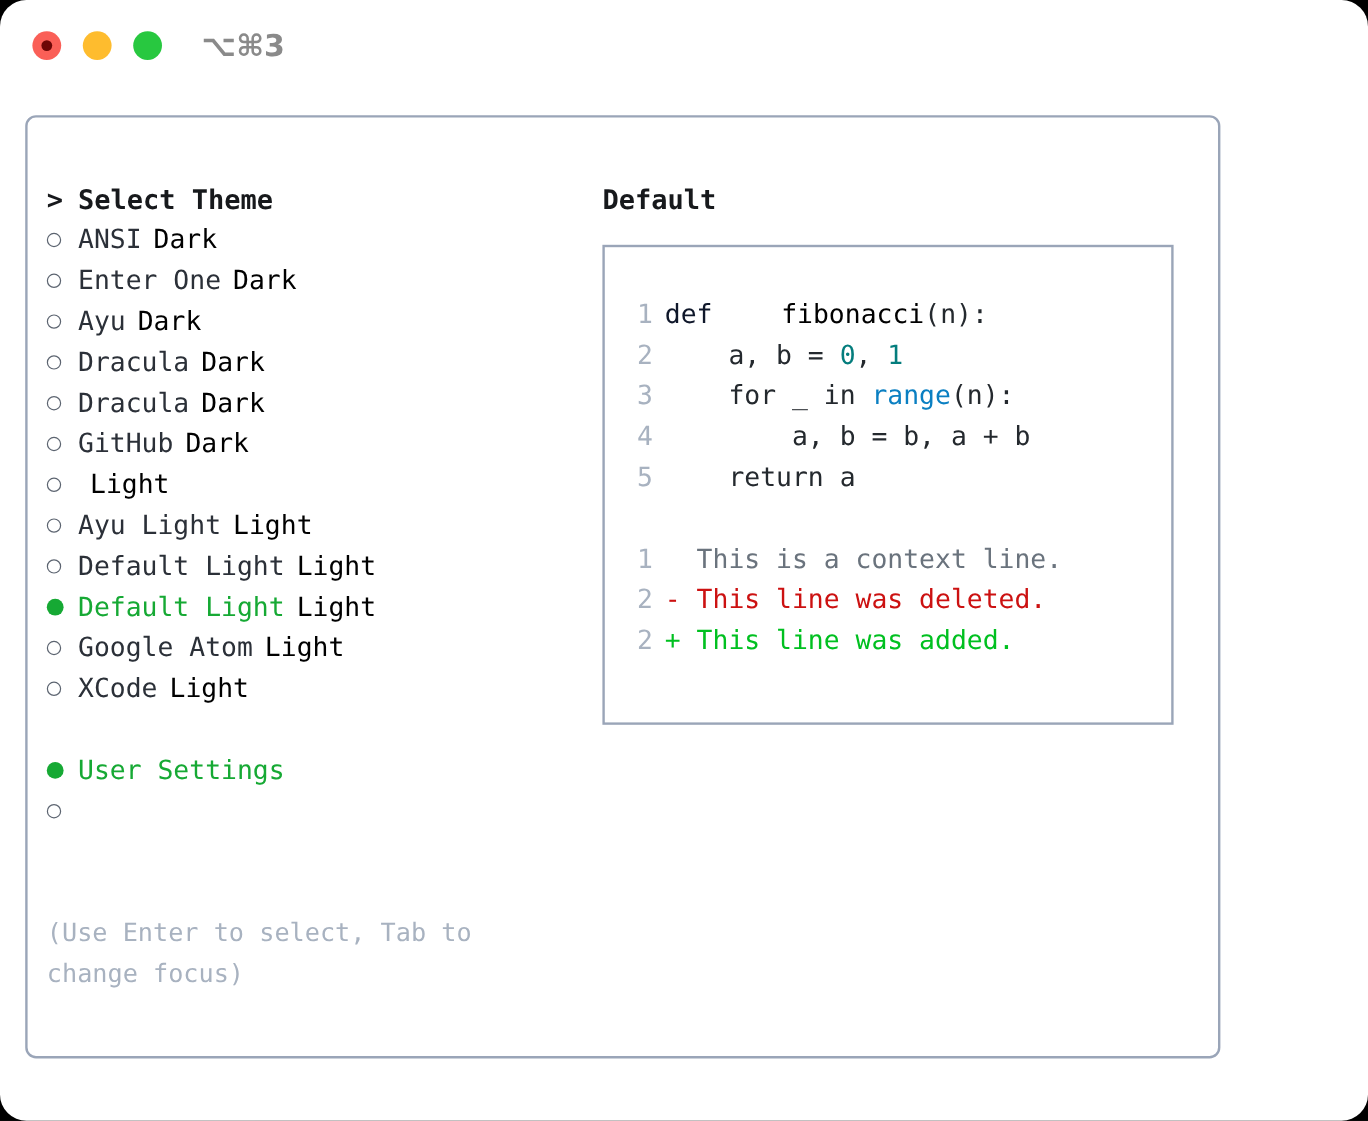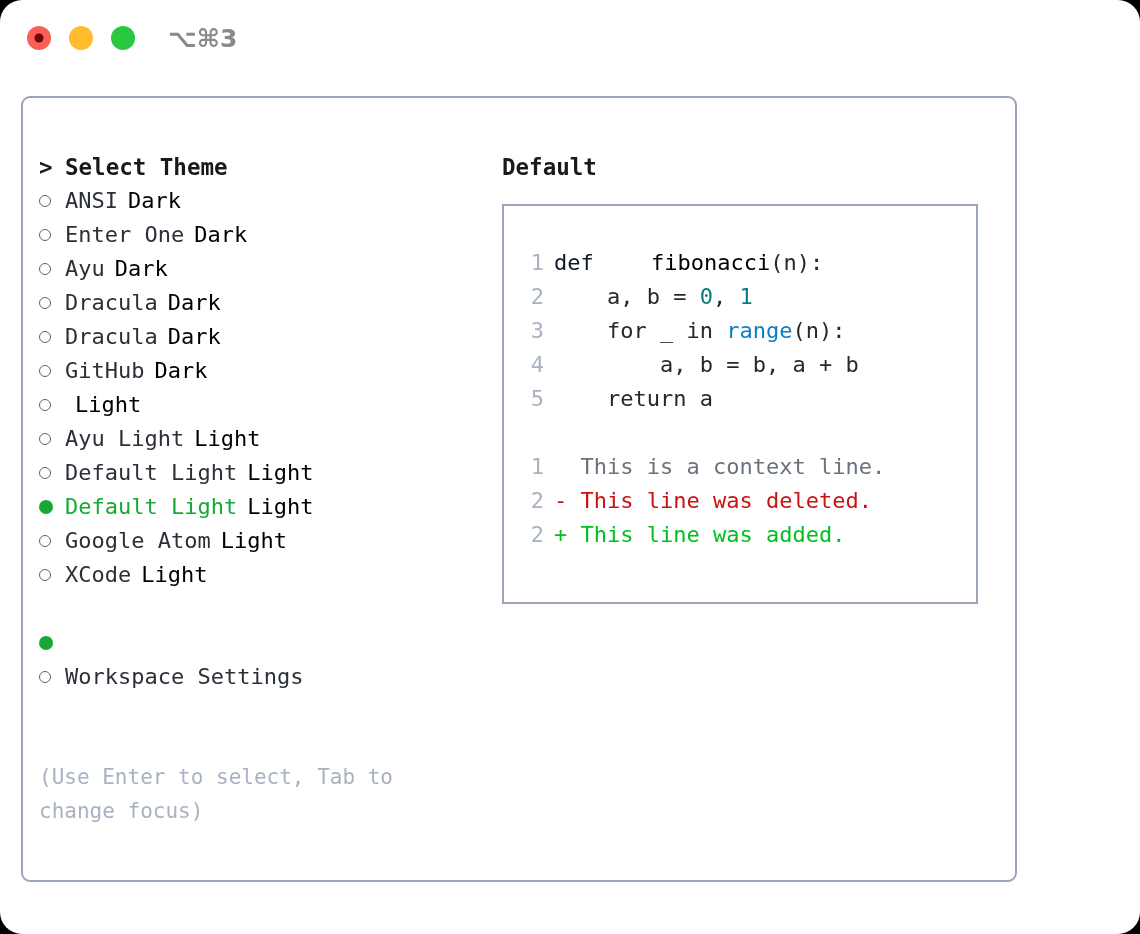--- a/index.html
+++ b/index.html
@@ -298,24 +298,24 @@
             <span class="item-name">XCode</span>
             <span class="item-variant">Light</span>
           </div>
         </div>
 
       <div class="spacer-row"></div>
 
       <div id="apply-list">
           <div class="row">
             <span class="bullet"><span class="dot"></span></span>
-          </div>
-          <div class="row">
-            <span class="bullet"><span class="ring"></span></span>
-            <span class="item-name">Workspace Settings</span>
+            <span class="item-name selected">User Settings</span>
+          </div>
+          <div class="row">
+            <span class="bullet"><span class="ring"></span></span>
           </div>
         </div>
     </div>
 
     <div class="hint">(Use Enter to select, Tab to change focus)</div>
 
     <div class="right-col">
       <div class="preview-title">Default</div>
       <div class="preview-box">
         <div class="code" id="code-block"><div><span class="ln">1</span><span class="kw">def </span><span class="fn">fibonacci</span><span class="plain">(n):</span></div><div><span class="ln">2</span><span class="plain">    a, b = </span><span class="num">0</span><span class="plain">, </span><span class="num">1</span></div><div><span class="ln">3</span><span class="plain">    for _ in </span><span class="call">range</span><span class="plain">(n):</span></div><div><span class="ln">4</span><span class="plain">        a, b = b, a + b</span></div><div><span class="ln">5</span><span class="plain">    return a</span></div></div>

